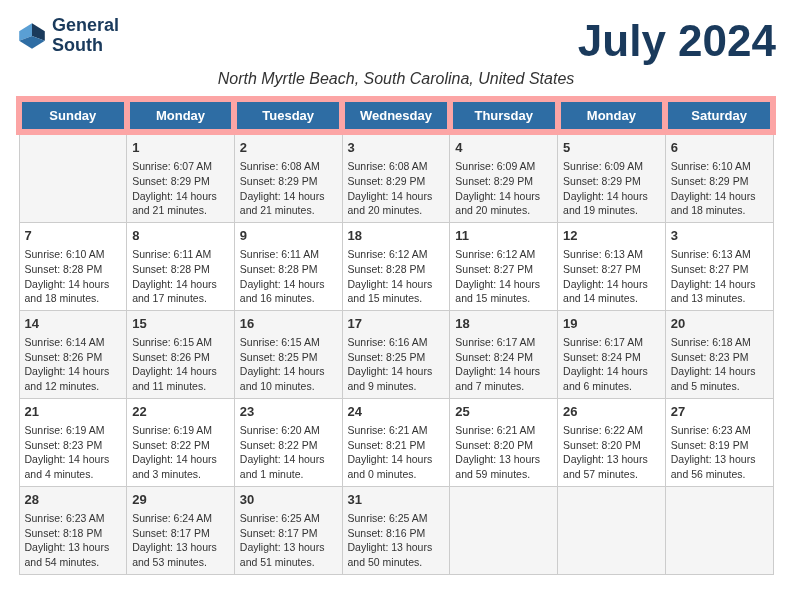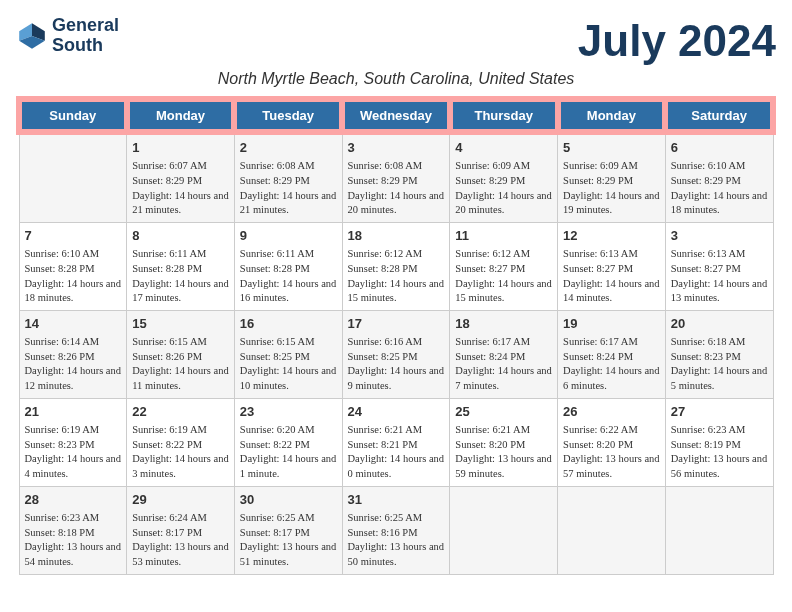--- a/index.html
+++ b/index.html
@@ -74,21 +74,20 @@
     }
     .day-number {
       font-weight: bold;
       font-size: 13px;
       display: block;
       margin-bottom: 2px;
     }
     .day-info {
       font-size: 10.5px;
       color: #333;
-      font-family: Liberation Serif, serif;
     }
     .empty-cell {
       background-color: #f5f5f5;
     }
   </style>
 </head>
 <body>
 
 <div class="header">
   <div class="logo">

